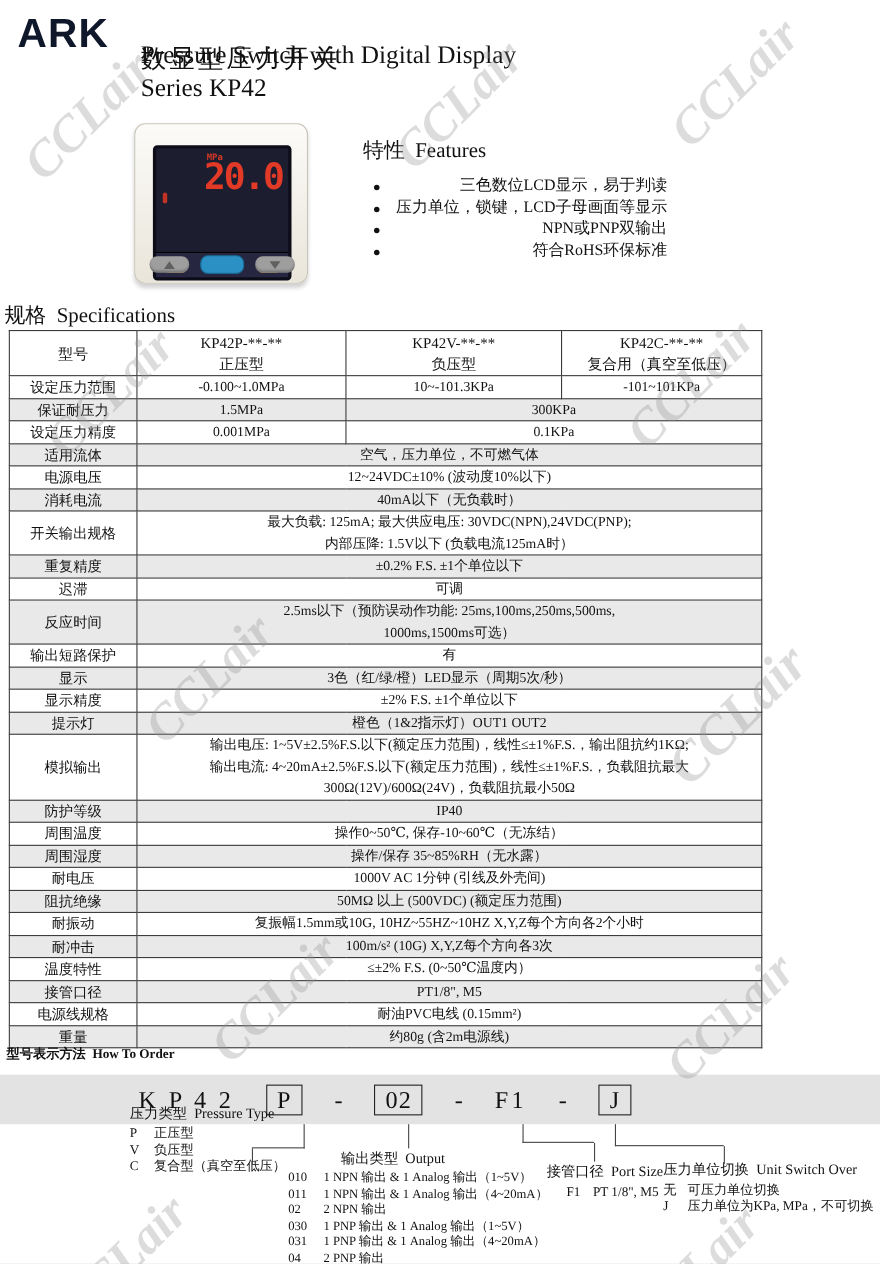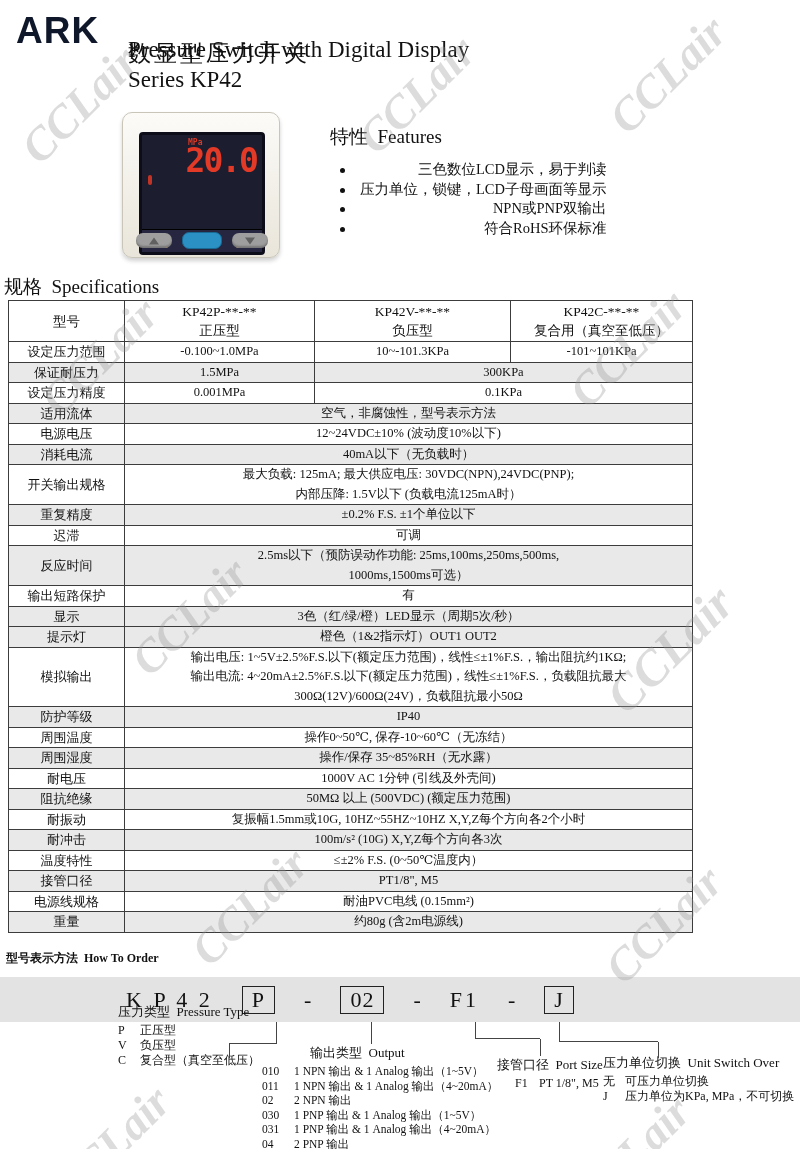--- a/index.html
+++ b/index.html
@@ -217,21 +217,21 @@
           <td colspan="1">1.5MPa</td>
           <td colspan="2">300KPa</td>
         </tr>
         <tr>
           <td class="lbl">设定压力精度</td>
           <td colspan="1">0.001MPa</td>
           <td colspan="2">0.1KPa</td>
         </tr>
         <tr class="shade">
           <td class="lbl">适用流体</td>
-          <td colspan="3">空气，非腐蚀性，型号表示方法</td>
+          <td colspan="3">空气，压力单位，不可燃气体</td>
         </tr>
         <tr>
           <td class="lbl">电源电压</td>
           <td colspan="3">12~24VDC±10% (波动度10%以下)</td>
         </tr>
         <tr class="shade">
           <td class="lbl">消耗电流</td>
           <td colspan="3">40mA以下（无负载时）</td>
         </tr>
         <tr>
@@ -252,20 +252,24 @@
           <td colspan="3">2.5ms以下（预防误动作功能: 25ms,100ms,250ms,500ms,
 1000ms,1500ms可选）</td>
         </tr>
         <tr>
           <td class="lbl">输出短路保护</td>
           <td colspan="3">有</td>
         </tr>
         <tr class="shade">
           <td class="lbl">显示</td>
           <td colspan="3">3色（红/绿/橙）LED显示（周期5次/秒）</td>
+        </tr>
+        <tr>
+          <td class="lbl">显示精度</td>
+          <td colspan="3">±2% F.S. ±1个单位以下</td>
         </tr>
         <tr class="shade">
           <td class="lbl">提示灯</td>
           <td colspan="3">橙色（1&amp;2指示灯）OUT1 OUT2</td>
         </tr>
         <tr>
           <td class="lbl">模拟输出</td>
           <td colspan="3">输出电压:  1~5V±2.5%F.S.以下(额定压力范围)，线性≤±1%F.S.，输出阻抗约1KΩ;
 输出电流:  4~20mA±2.5%F.S.以下(额定压力范围)，线性≤±1%F.S.，负载阻抗最大
 300Ω(12V)/600Ω(24V)，负载阻抗最小50Ω</td>

